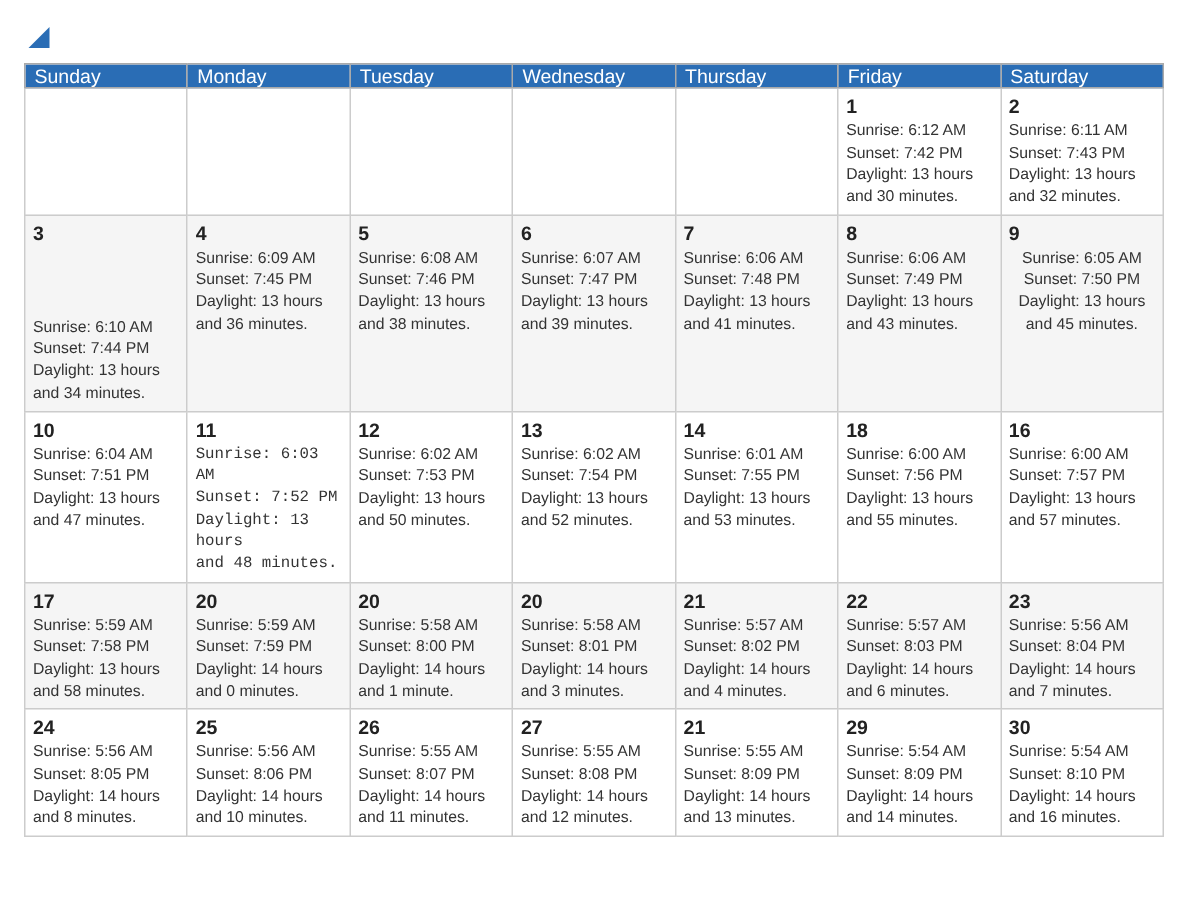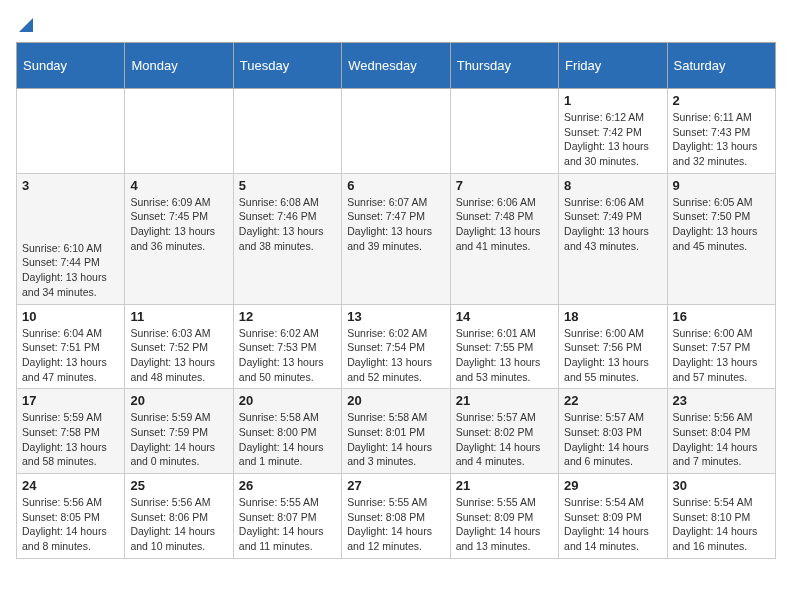--- a/index.html
+++ b/index.html
@@ -34,21 +34,21 @@
       color: #444;
     }
     .calendar {
       width: 100%;
       border-collapse: collapse;
     }
     .calendar th {
       background: #2a6db5;
       color: #fff;
       text-align: left;
-      padding: 15px 6px;
+      padding: 0 6px;
       font-size: 13px;
       font-weight: normal;
       border: 1px solid #aaa;
     }
     .calendar td {
       vertical-align: top;
       padding: 4px 5px;
       border: 1px solid #ccc;
       font-size: 10.5px;
       color: #222;
@@ -165,37 +165,37 @@
         </td>
         <td>
           <span class="day-num">8</span>
           <div class="day-info" style="white-space: pre-line;">Sunrise: 6:06 AM
 Sunset: 7:49 PM
 Daylight: 13 hours
 and 43 minutes.</div>
         </td>
         <td>
           <span class="day-num">9</span>
-          <div class="day-info" style="white-space: pre-line;">Sunrise: 6:05 AM
+          <div class="day-info" style="white-space: pre-line; text-align: center;">Sunrise: 6:05 AM
 Sunset: 7:50 PM
 Daylight: 13 hours
 and 45 minutes.</div>
         </td>
       </tr>
       <tr>
         <td>
           <span class="day-num">10</span>
           <div class="day-info" style="white-space: pre-line;">Sunrise: 6:04 AM
 Sunset: 7:51 PM
 Daylight: 13 hours
 and 47 minutes.</div>
         </td>
         <td>
           <span class="day-num">11</span>
-          <div class="day-info" style="white-space: pre-line;">Sunrise: 6:03 AM
+          <div class="day-info" style="white-space: pre-line; font-family: Liberation Mono, monospace;">Sunrise: 6:03 AM
 Sunset: 7:52 PM
 Daylight: 13 hours
 and 48 minutes.</div>
         </td>
         <td>
           <span class="day-num">12</span>
           <div class="day-info" style="white-space: pre-line;">Sunrise: 6:02 AM
 Sunset: 7:53 PM
 Daylight: 13 hours
 and 50 minutes.</div>

